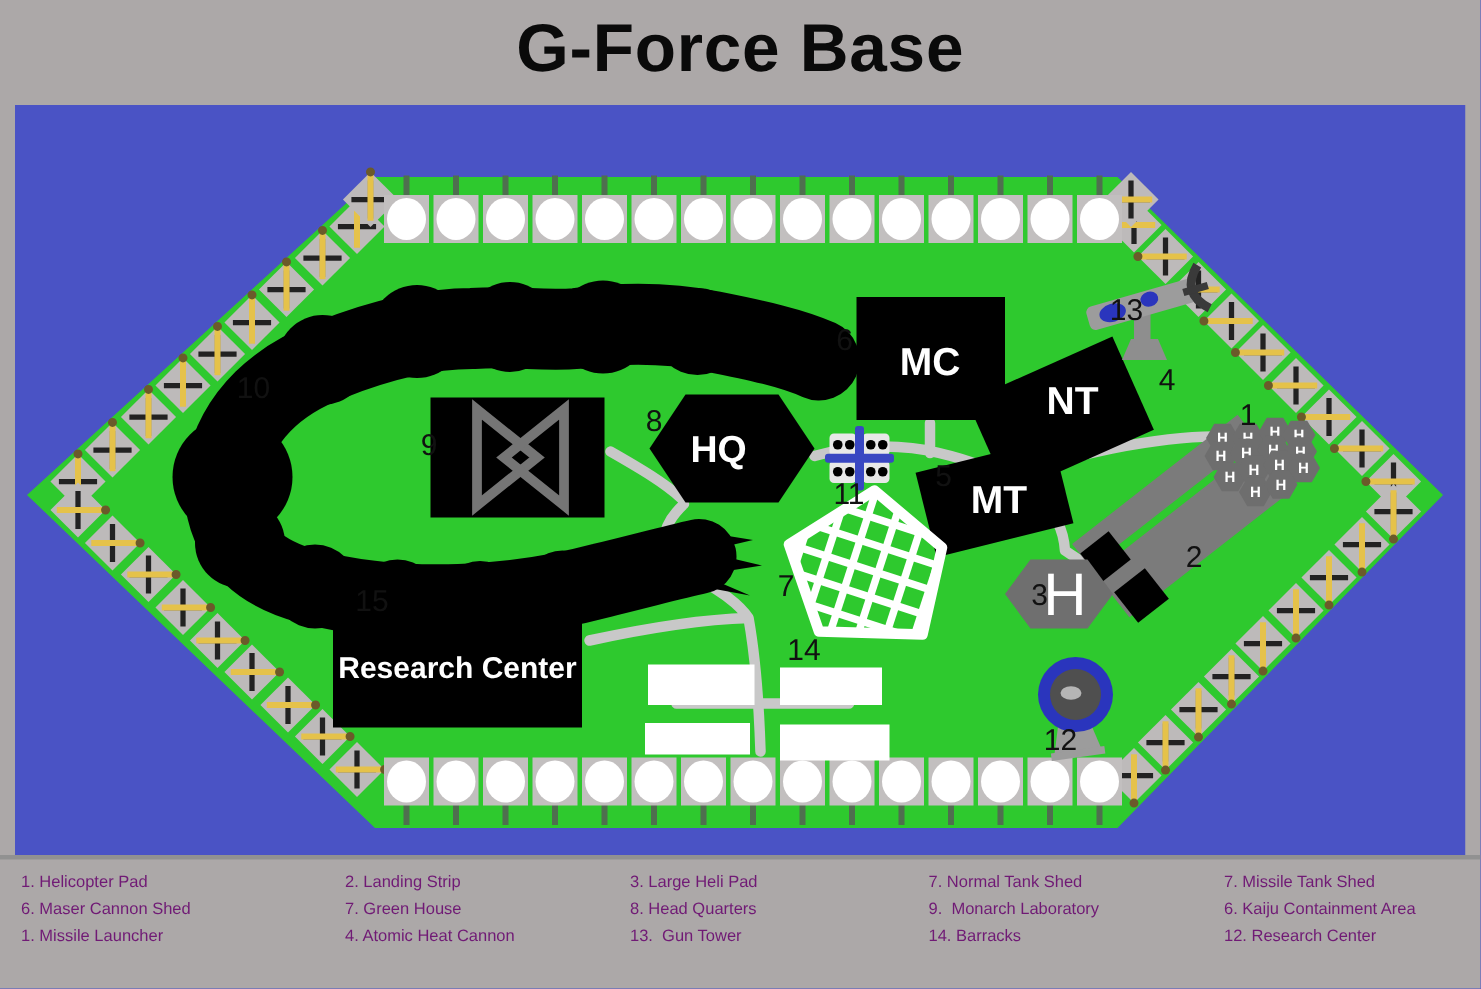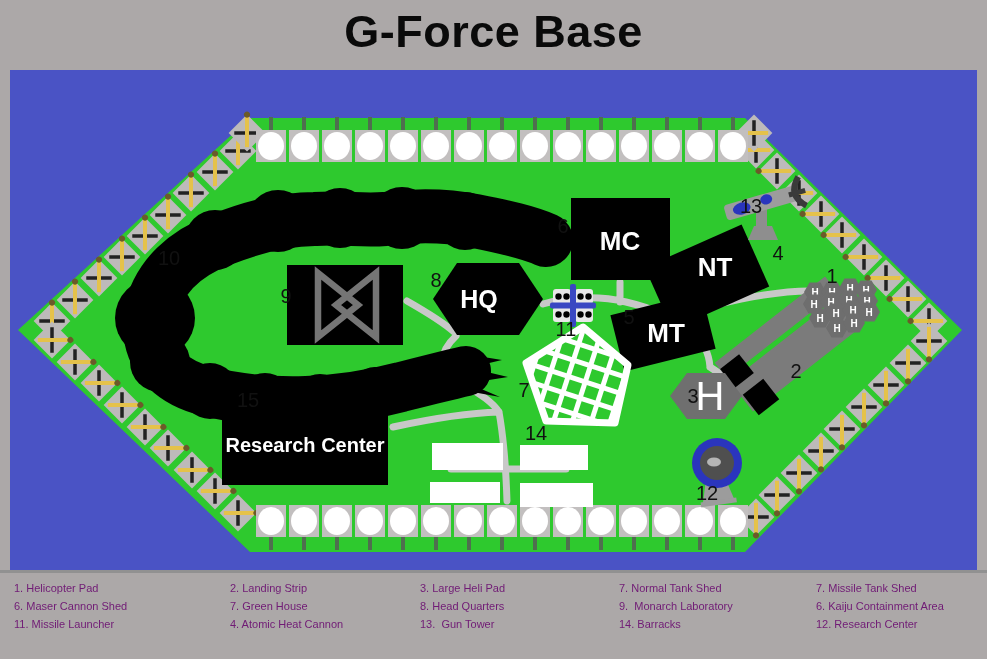--- a/index.html
+++ b/index.html
@@ -335,18 +335,18 @@
   <span class="li c1 r1">1. Helicopter Pad</span>
   <span class="li c2 r1">2. Landing Strip</span>
   <span class="li c3 r1">3. Large Heli Pad</span>
   <span class="li c4 r1">7. Normal Tank Shed</span>
   <span class="li c5 r1">7. Missile Tank Shed</span>
   <span class="li c1 r2">6. Maser Cannon Shed</span>
   <span class="li c2 r2">7. Green House</span>
   <span class="li c3 r2">8. Head Quarters</span>
   <span class="li c4 r2">9.  Monarch Laboratory</span>
   <span class="li c5 r2">6. Kaiju Containment Area</span>
-  <span class="li c1 r3">11. Missile Launcher</span>
+  <span class="li c1 r3">1. Missile Launcher</span>
   <span class="li c2 r3">4. Atomic Heat Cannon</span>
   <span class="li c3 r3">13.  Gun Tower</span>
   <span class="li c4 r3">14. Barracks</span>
   <span class="li c5 r3">12. Research Center</span>
 </div>
 
 </body></html>

